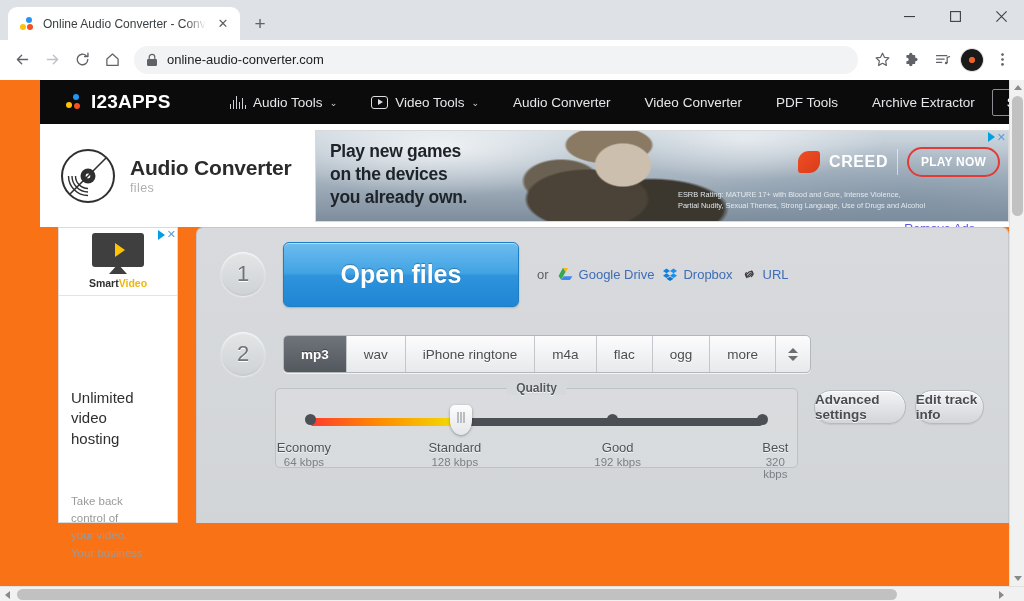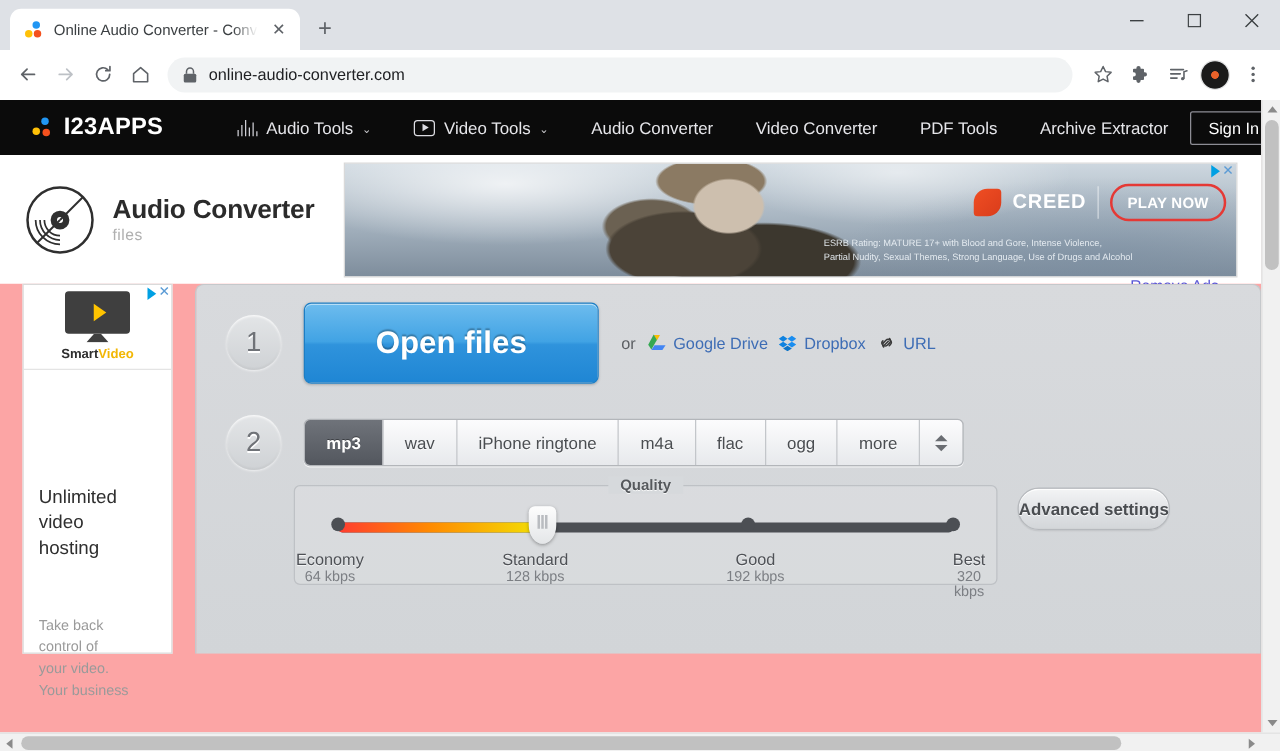--- a/index.html
+++ b/index.html
@@ -64,21 +64,21 @@
   .omnibox .url { font-size: 13px; color: #202124; white-space: nowrap; overflow: hidden; }
   .avatar-btn {
     width: 22px; height: 22px; border-radius: 50%;
     background: radial-gradient(circle at 50% 50%, #e8622a 0 18%, #1a1a1a 22% 70%, #4a5a6a 72% 100%);
     flex: none; margin: 0 3px;
     box-shadow: 0 0 0 1px rgba(0,0,0,.12);
   }
 
   
   .page { flex: 1; position: relative; overflow: hidden; background: #fff; }
-  .viewport { position: absolute; inset: 0 15px 15px 0; overflow: hidden; background: #fca5a5; }
+  .viewport { position: absolute; inset: 0 15px 15px 0; overflow: hidden; background: #f97316; padding-left: 40px; }
 
   
   .sitenav {
     height: 44px; background: #0b0b0b; display: flex; align-items: center;
     padding: 0 26px; gap: 0;
   }
   .brand { display: flex; align-items: center; gap: 9px; margin-right: 42px; }
   .brand-dots { width: 16px; height: 17px; position: relative; flex:none; }
   .brand-dots i { position: absolute; width: 6px; height: 6px; border-radius: 50%; display:block; }
   .brand-dots i.b { background:#2196f3; left: 7px; top: 0px; }
@@ -412,20 +412,23 @@
           </svg>
           <div>
             <div class="apptitle">Audio Converter</div>
             <div class="appsub">files</div>
           </div>
         </div>
 
         <div class="banner">
           <div class="banner-sky"></div>
           <div class="viking"></div>
+          <div class="banner-txt" style="white-space:pre-line">Play new games
+on the devices
+you already own.</div>
           <div class="stadia-wrap">
             <span class="stadia-logo"></span>
             <span class="stadia-name">CREED</span>
             <span class="sep"></span>
             <span class="playnow">PLAY NOW</span>
           </div>
           <div class="esrb" style="white-space:pre-line">ESRB Rating: MATURE 17+ with Blood and Gore, Intense Violence,
 Partial Nudity, Sexual Themes, Strong Language, Use of Drugs and Alcohol</div>
           <div class="adchoice">
             <span class="tri"></span>
@@ -549,20 +552,21 @@
                 </div>
                 <div class="tick" style="left:100%;transform:translateX(-72%)">
                   <div class="n">Best</div>
                   <div class="k">320 kbps</div>
                 </div>
               </div>
             </div>
 
             <div class="qbtns">
               <div class="pill">Advanced settings</div>
+              <div class="pill">Edit track info</div>
             </div>
           </div>
 
         </div>
       </div>
     </div>
 
     <div class="vscroll">
       <div class="vs-arrow" style="top:0">
           <span class="tri-u"></span>

